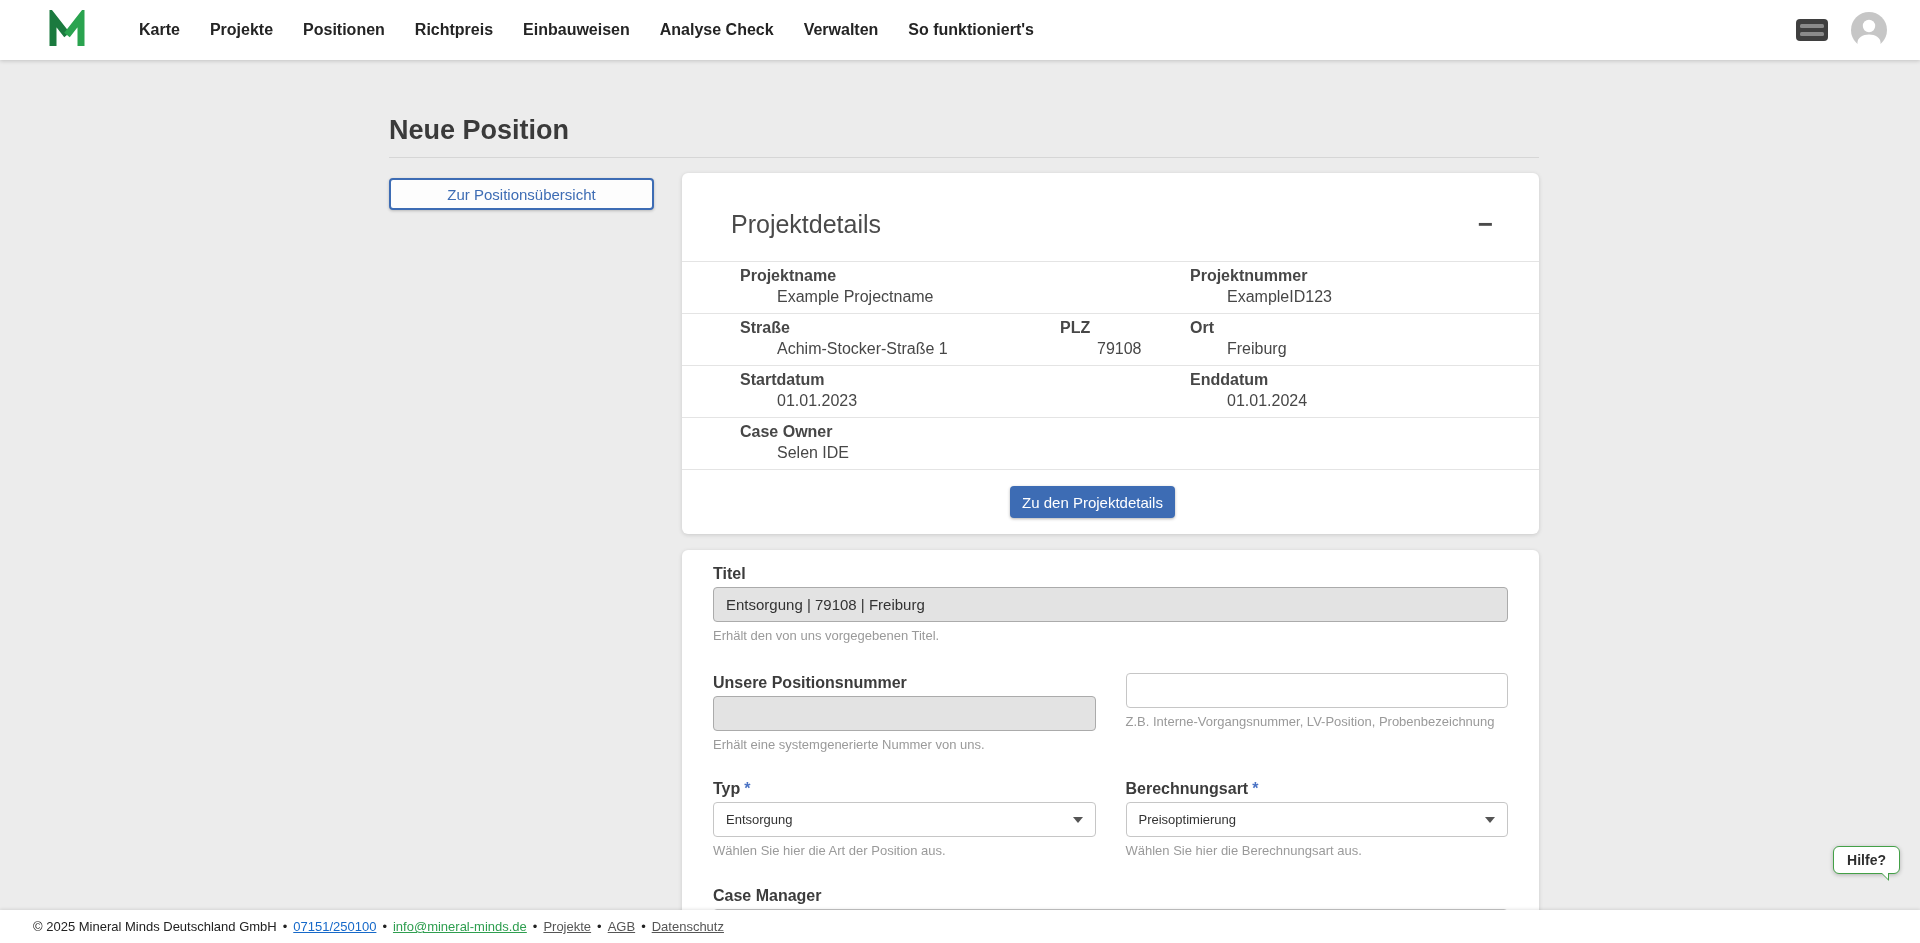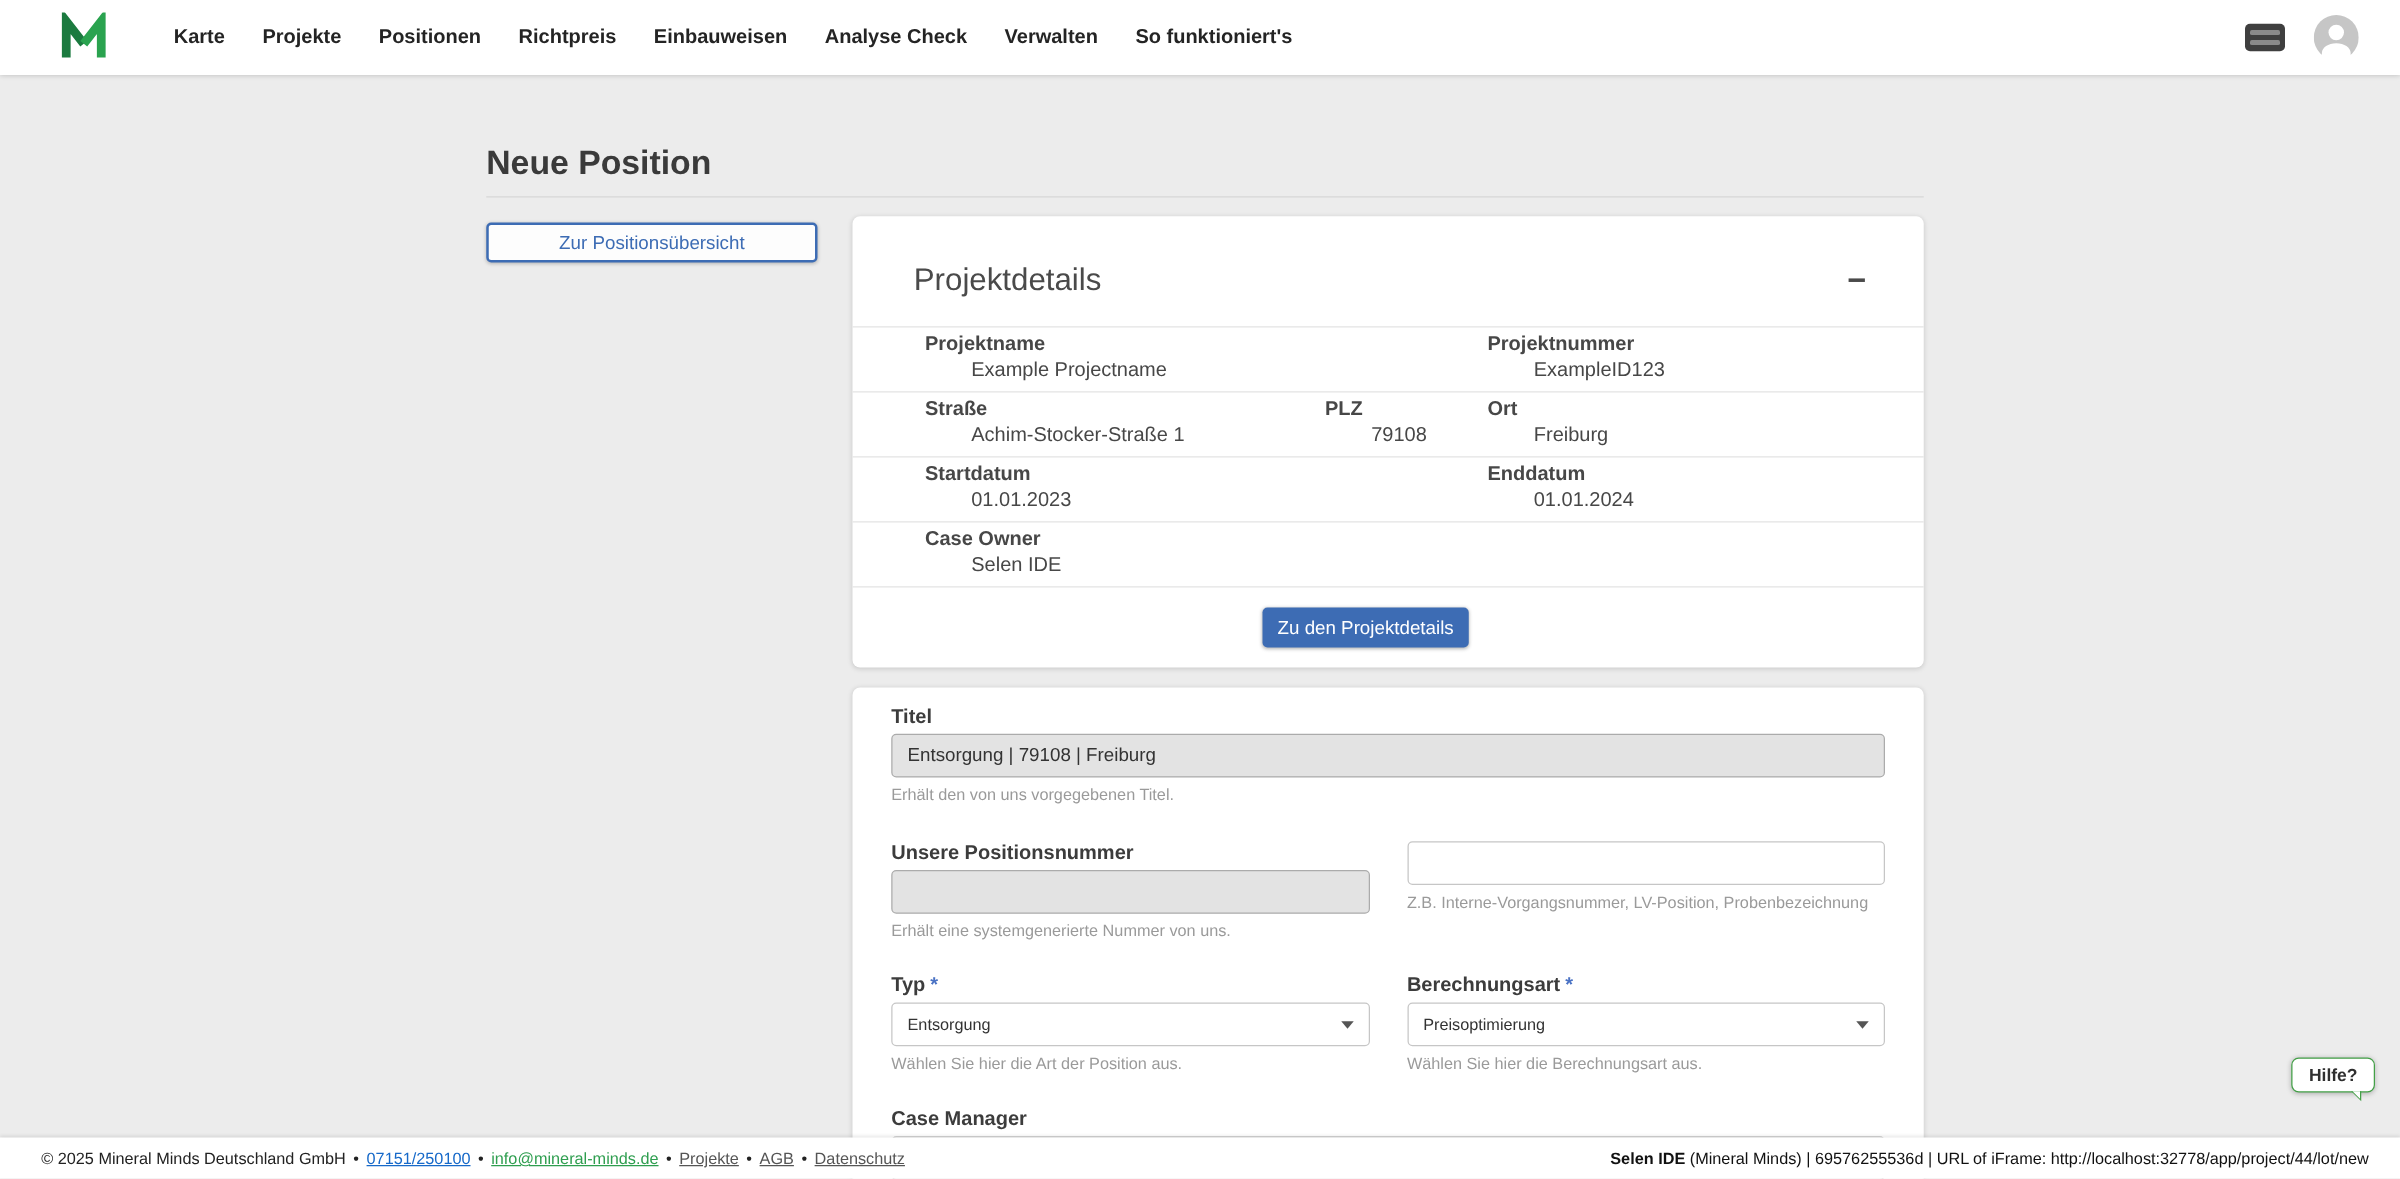--- a/index.html
+++ b/index.html
@@ -294,16 +294,13 @@
     <a class="lnk-blue">07151/250100</a>
     <span class="sep">•</span>
     <a class="lnk-green">info@mineral-minds.de</a>
     <span class="sep">•</span>
     <a class="lnk-gray">Projekte</a>
     <span class="sep">•</span>
     <a class="lnk-gray">AGB</a>
     <span class="sep">•</span>
     <a class="lnk-gray">Datenschutz</a>
   </div>
-  <div class="footer-right">
-    <b>Selen IDE</b><span> (Mineral Minds) | 69576255536d | URL of iFrame: http://localhost:32778/app/project/44/lot/new</span>
-  </div>
 </footer>
 
 </body></html>

